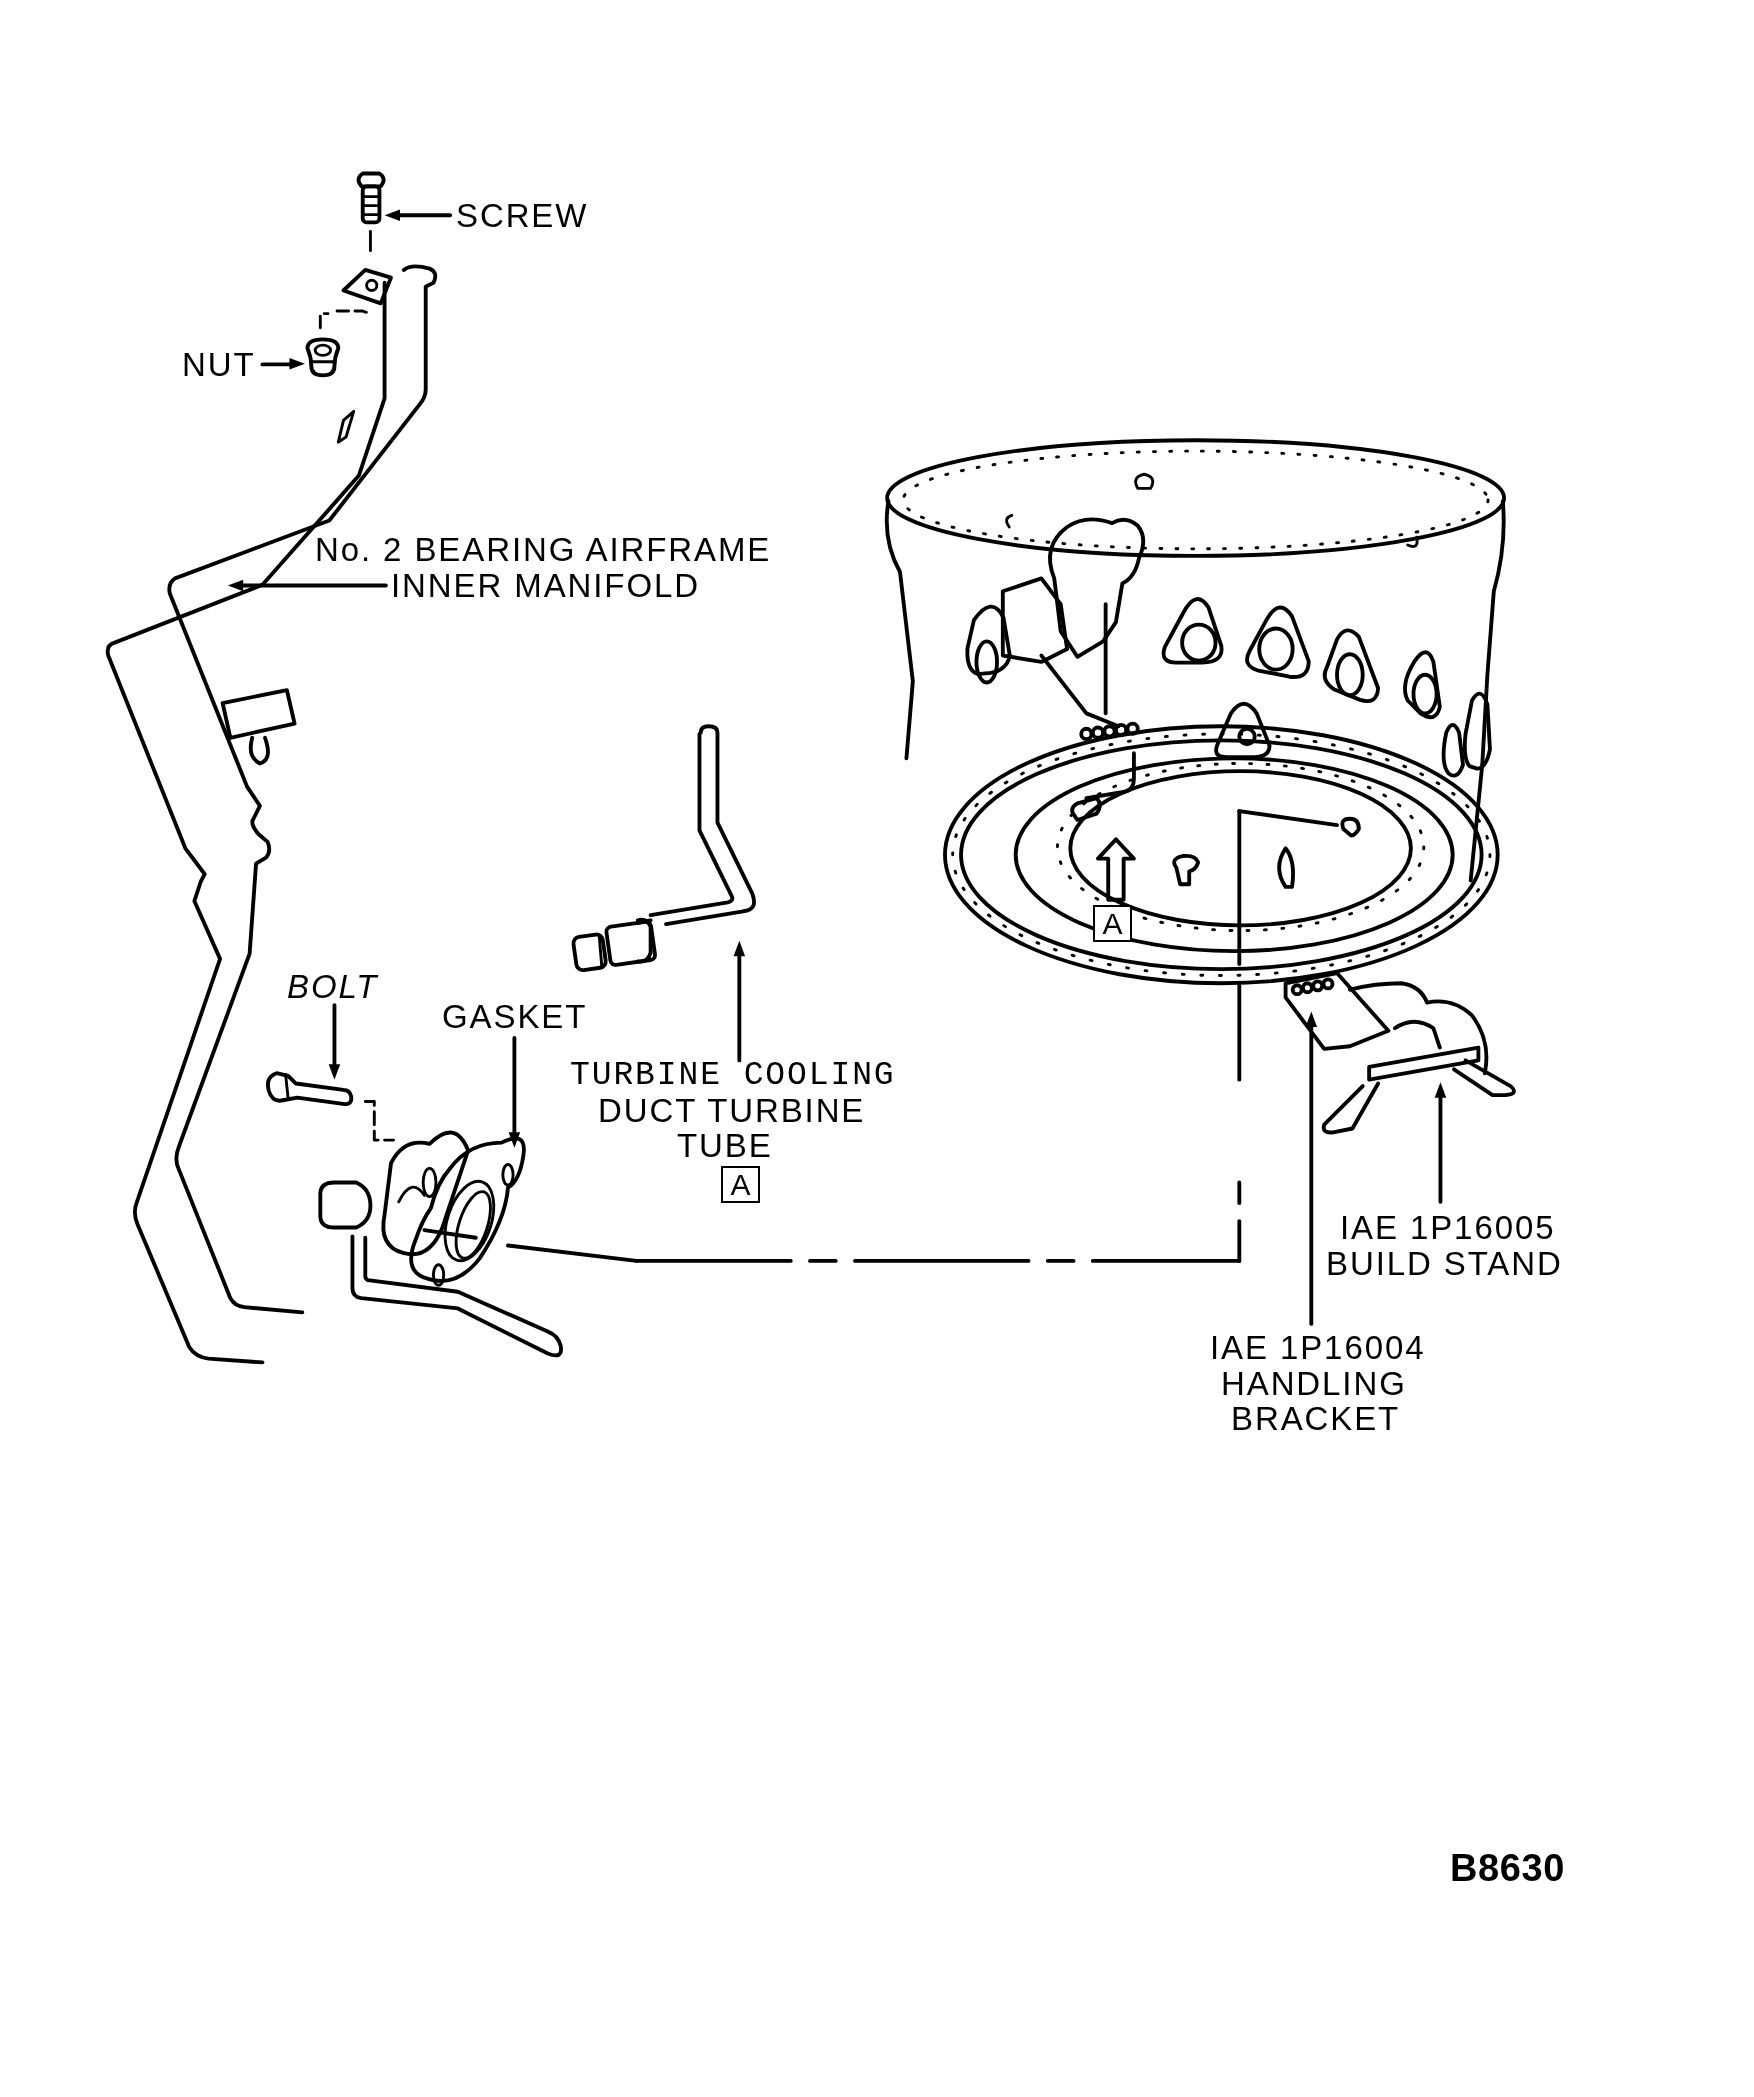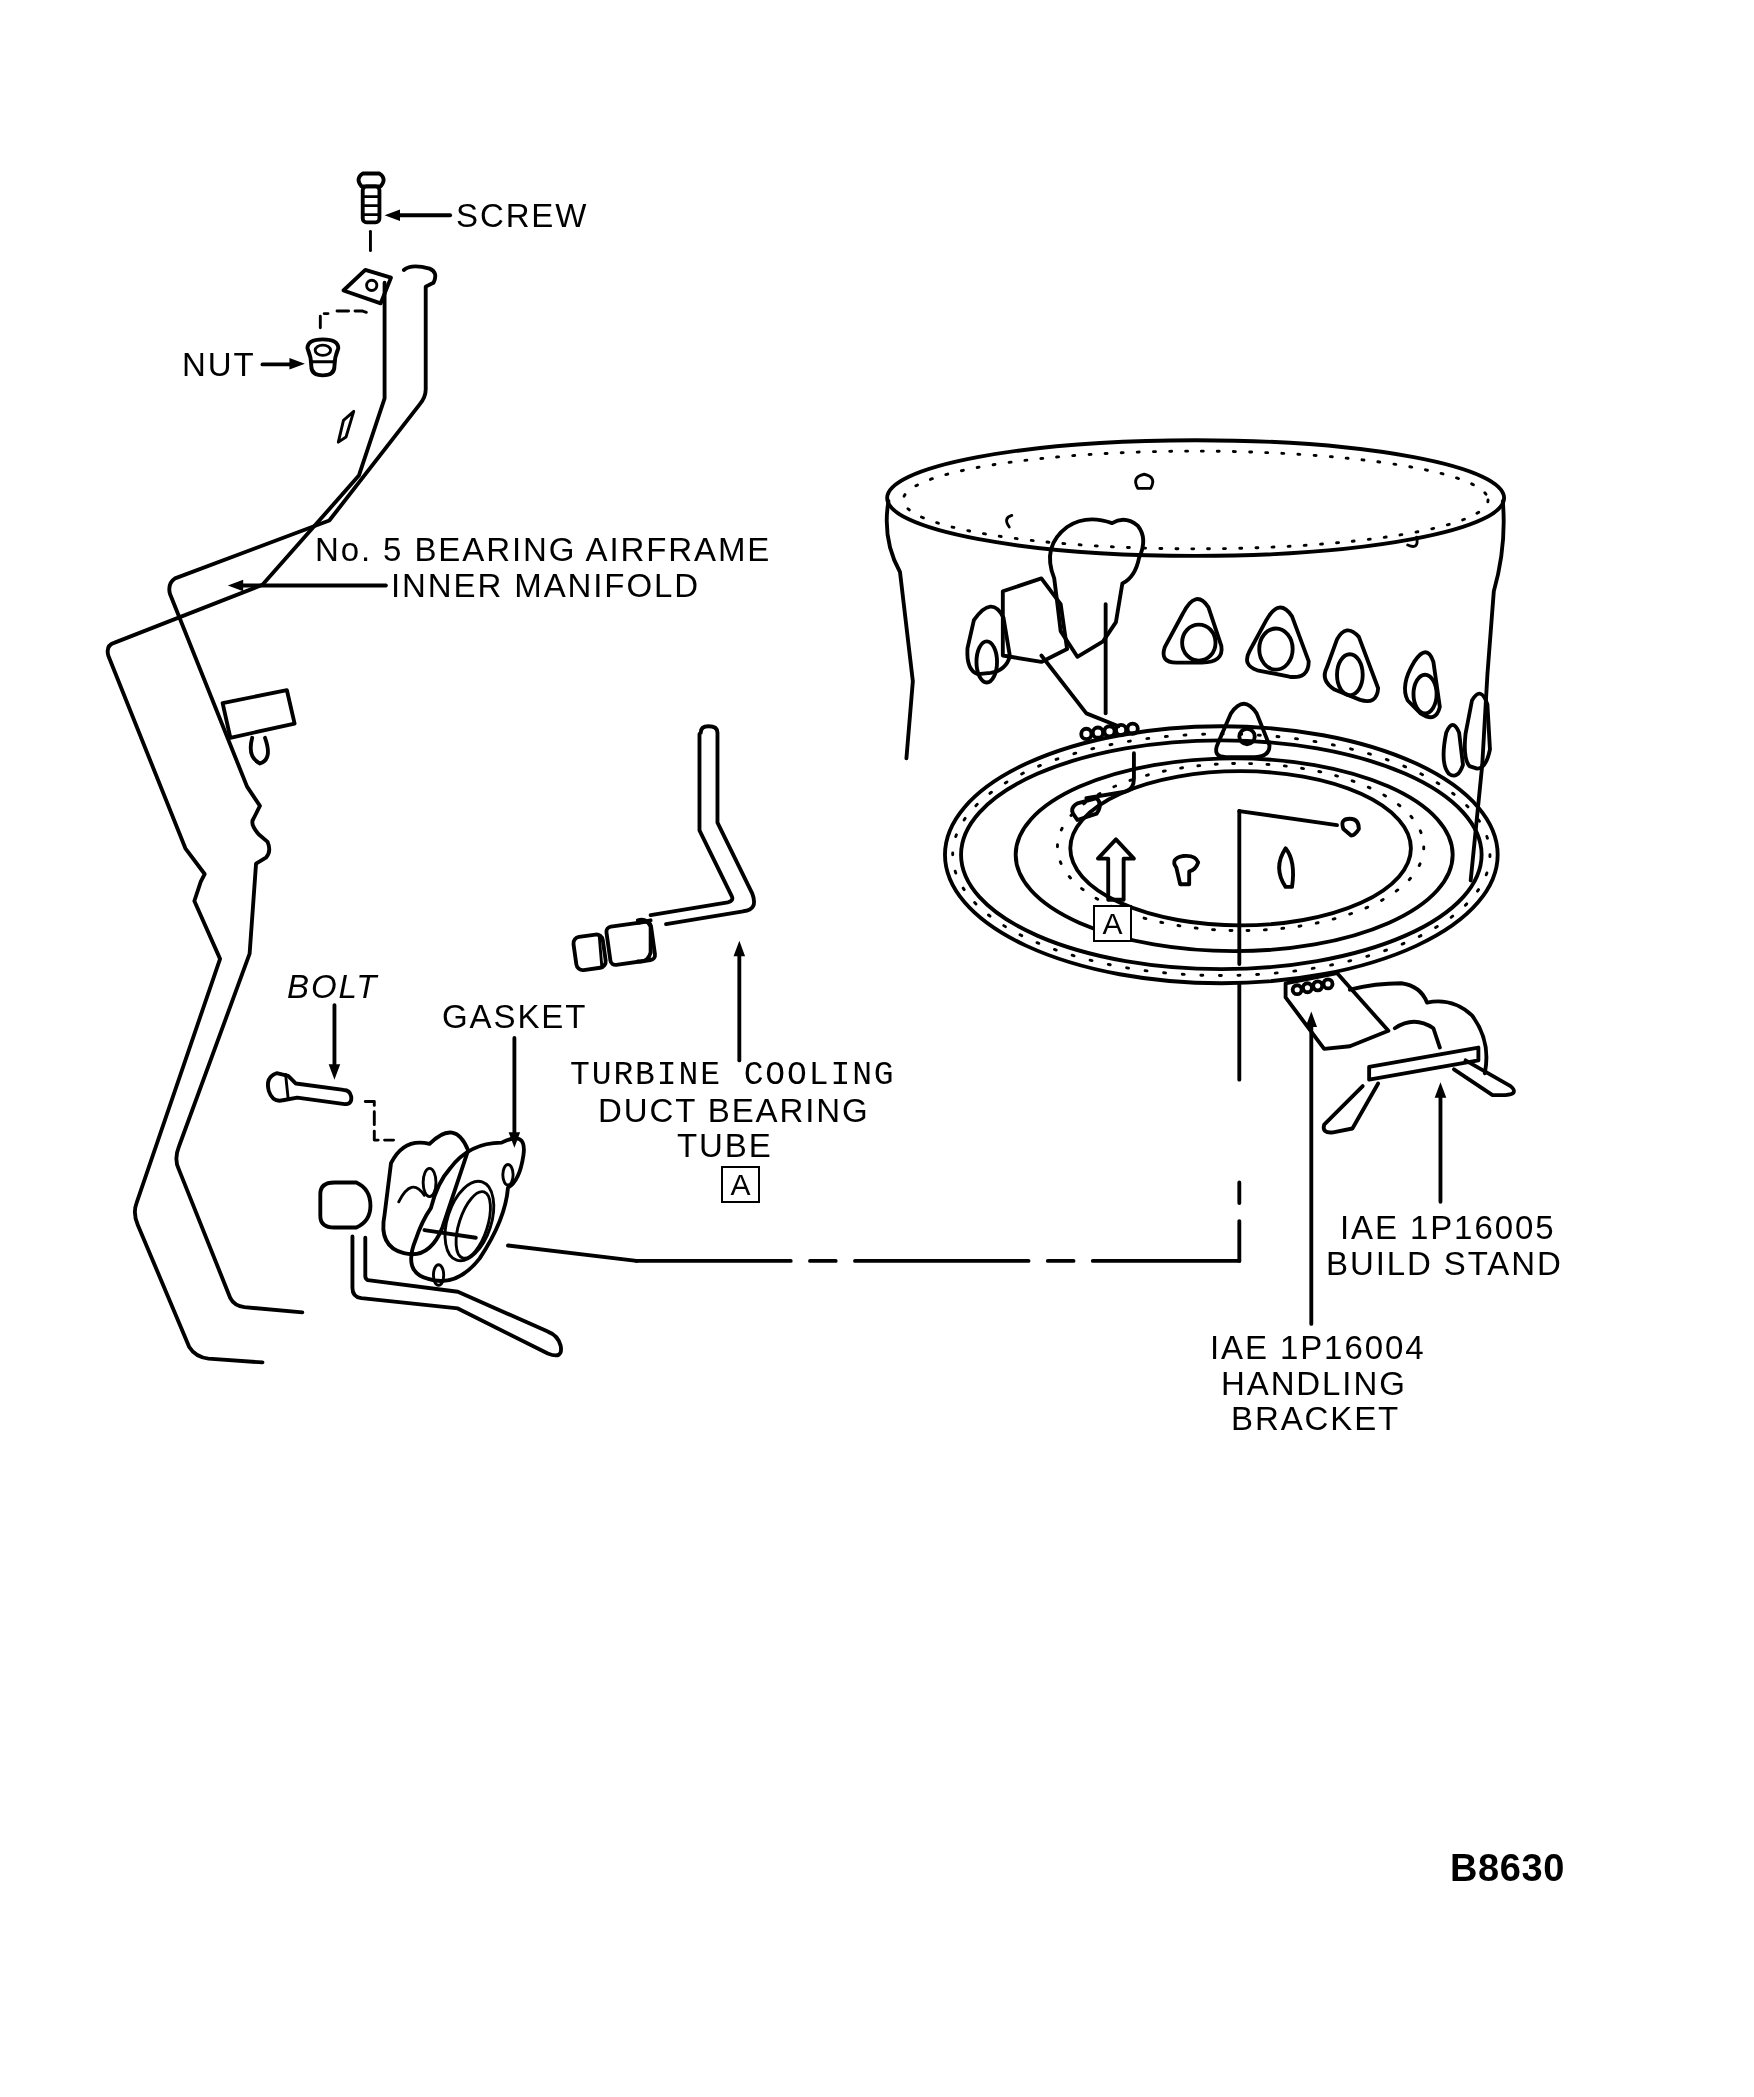--- a/index.html
+++ b/index.html
@@ -219,26 +219,26 @@
       <path class="dot" d="M2040,1574 l-9,24 h18 z"></path>
     </g>
     <g>
       <line class="ln" x1="2241" y1="1870" x2="2241" y2="1700"></line>
       <path class="dot" d="M2241,1684 l-9,24 h18 z"></path>
     </g>
   </svg>
 
   <div class="lbl" style="left:456px; top:199px;">SCREW</div>
   <div class="lbl" style="left:182px; top:348px;">NUT</div>
-  <div class="lbl" style="left:315px; top:533px;">No. 5 BEARING AIRFRAME</div>
+  <div class="lbl" style="left:315px; top:533px;">No. 2 BEARING AIRFRAME</div>
   <div class="lbl" style="left:391px; top:569px;">INNER MANIFOLD</div>
   <div class="lbl" style="left:287px; top:970px;font-style:italic;">BOLT</div>
   <div class="lbl" style="left:442px; top:1000px;">GASKET</div>
   <div class="lbl" style="left:570px; top:1059px;font-family:Liberation Mono, monospace;">TURBINE COOLING</div>
-  <div class="lbl" style="left:598px; top:1094px;">DUCT BEARING</div>
+  <div class="lbl" style="left:598px; top:1094px;">DUCT TURBINE</div>
   <div class="lbl" style="left:677px; top:1129px;">TUBE</div>
   <div class="boxA" style="left:721px; top:1166px;">A</div>
   <div class="boxA" style="left:1093px; top:905px;">A</div>
   <div class="lbl" style="left:1340px; top:1211px;">IAE 1P16005</div>
   <div class="lbl" style="left:1326px; top:1247px;">BUILD STAND</div>
   <div class="lbl" style="left:1210px; top:1331px;">IAE 1P16004</div>
   <div class="lbl" style="left:1221px; top:1367px;">HANDLING</div>
   <div class="lbl" style="left:1231px; top:1402px;">BRACKET</div>
   <div class="lbl figno" style="left:1450px; top:1849px;">B8630</div>
 </div>

